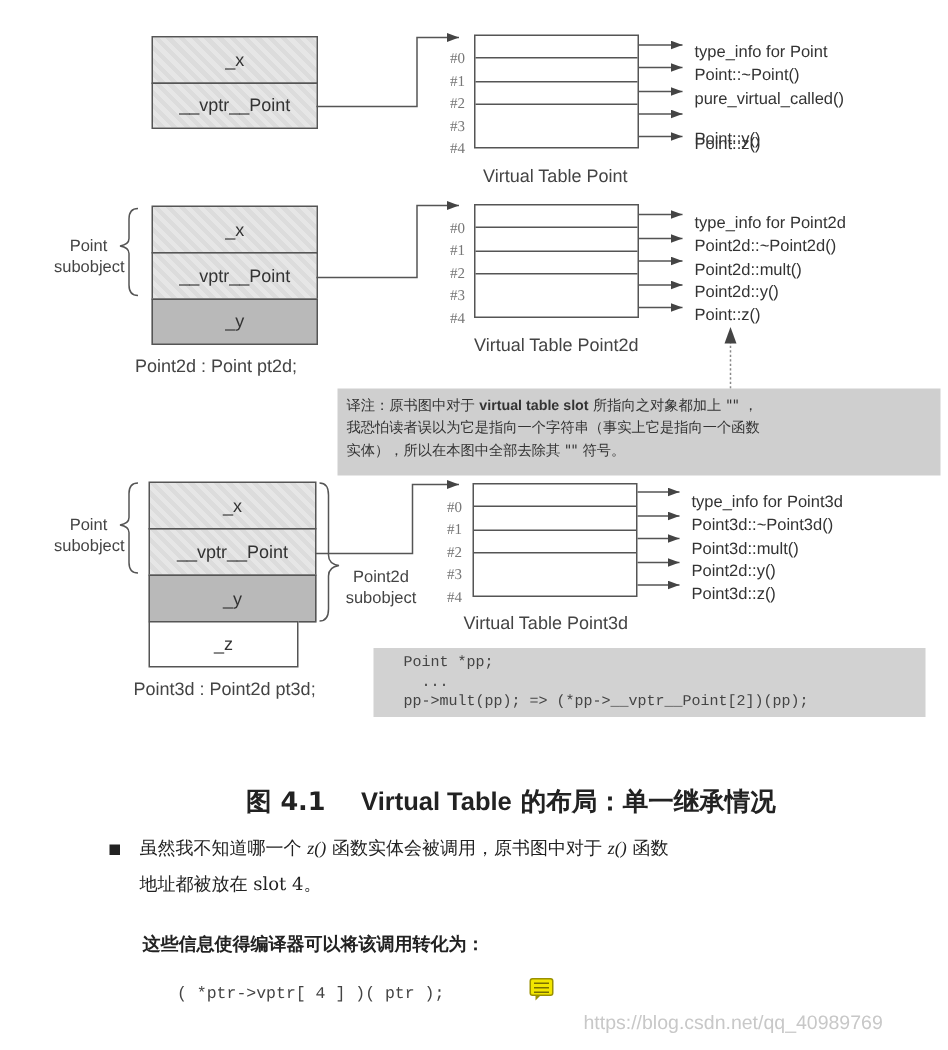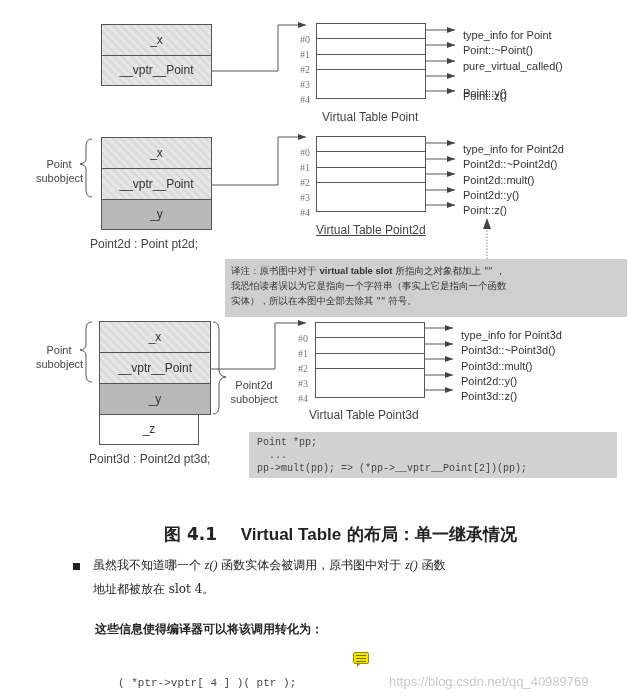--- a/index.html
+++ b/index.html
@@ -12,24 +12,24 @@
     .dark { background: #b9b9b9; }
     .white { background: #ffffff; }
     .caption { position: absolute; font-size: 12px; color: #444; }
     .side-label { position: absolute; font-size: 11px; color: #444; text-align: center; line-height: 14px; }
     .vt-box { position: absolute; border: 1.5px solid #555; box-sizing: border-box; background: #fff; }
     .vt-row { position: absolute; left: 0; right: 0; border-bottom: 1.5px solid #555; }
     .slot { position: absolute; font-family: "Liberation Serif", serif; font-size: 10px; color: #777; }
     .func { position: absolute; font-size: 11px; color: #333; white-space: nowrap; }
     .vt-title { position: absolute; font-size: 12px; color: #444; white-space: nowrap; }
     .note { position: absolute; background: #cfcfcf; font-family: "DejaVu Sans", sans-serif; font-size: 9.5px; color: #333; line-height: 15px; padding: 4px 6px; box-sizing: border-box; }
-    .code-box { position: absolute; background: #d2d2d2; font-family: "Liberation Mono", monospace; font-size: 10px; color: #444; padding: 4px 8px; box-sizing: border-box; line-height: 13px; white-space: pre; }
+    .code-box { position: absolute; background: #d2d2d2; font-family: "Liberation Mono", monospace; font-size: 10px; color: #444; padding: 4px 20px; box-sizing: border-box; line-height: 13px; white-space: pre; }
     .fig-caption { position: absolute; font-family: "DejaVu Sans", sans-serif; font-size: 17px; font-weight: bold; color: #222; white-space: nowrap; }
     .para { position: absolute; font-family: "DejaVu Serif", serif; font-size: 12px; color: #222; white-space: nowrap; }
-    .mono { font-family: "Liberation Mono", monospace; margin-top: 20px; }
+    .mono { font-family: "Liberation Mono", monospace; }
     .ital { font-family: "Liberation Serif", serif; font-style: italic; }
     .watermark { position: absolute; font-size: 13px; color: #c8c8c8; white-space: nowrap; }
     svg { position: absolute; left: 0; top: 0; overflow: visible; }
   </style>
 </head>
 <body>
 
 <svg width="632" height="700">
   <defs>
     <marker id="ah" markerWidth="8" markerHeight="6" refX="8" refY="3" orient="auto">
@@ -155,21 +155,21 @@
   <div class="slot" style="left:300px;top:147px;">#0</div>
   <div class="slot" style="left:300px;top:162px;">#1</div>
   <div class="slot" style="left:300px;top:177px;">#2</div>
   <div class="slot" style="left:300px;top:192px;">#3</div>
   <div class="slot" style="left:300px;top:207px;">#4</div>
   <div class="func" style="left:463px;top:143px;">type_info for Point2d</div>
   <div class="func" style="left:463px;top:158px;">Point2d::~Point2d()</div>
   <div class="func" style="left:463px;top:174px;">Point2d::mult()</div>
   <div class="func" style="left:463px;top:189px;">Point2d::y()</div>
   <div class="func" style="left:463px;top:204px;">Point::z()</div>
-  <div class="vt-title" style="left:316px;top:223px;text-decoration:underline;">Virtual Table Point2d</div>
+  <div class="vt-title" style="left:316px;top:223px;">Virtual Table Point2d</div>
 </div>
 
 <div class="note" style="left:225px;top:259px;width:402px;height:58px;">
   <div><span>译注：原书图中对于 </span><span style="font-family:'Liberation Sans',sans-serif;font-weight:bold;text-align:center;">virtual table slot</span><span> 所指向之对象都加上 "" ，</span></div>
   <div>我恐怕读者误以为它是指向一个字符串（事实上它是指向一个函数</div>
   <div>实体），所以在本图中全部去除其 "" 符号。</div>
 </div>
 
 <div>
   <div class="vt-box" style="left:315px;top:322px;width:110px;height:76px;">

